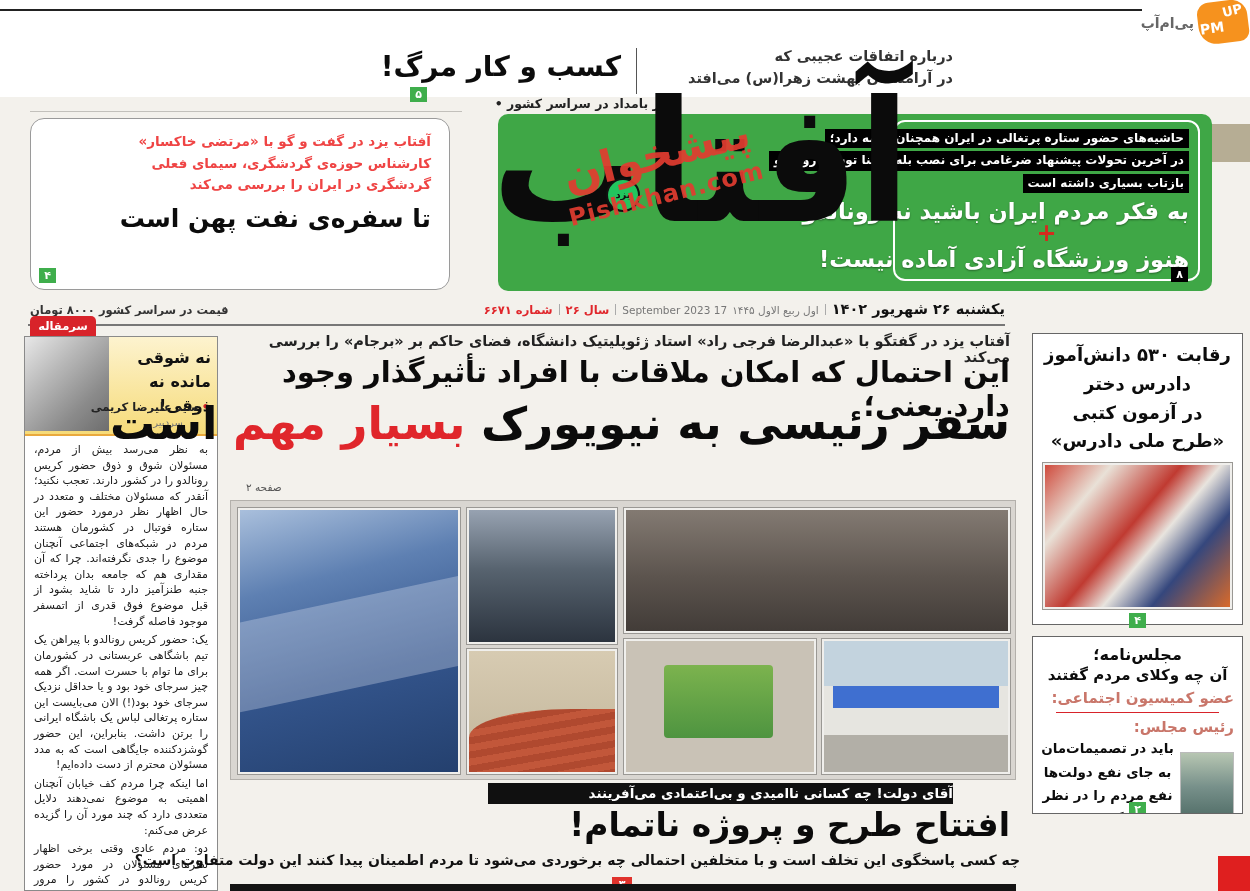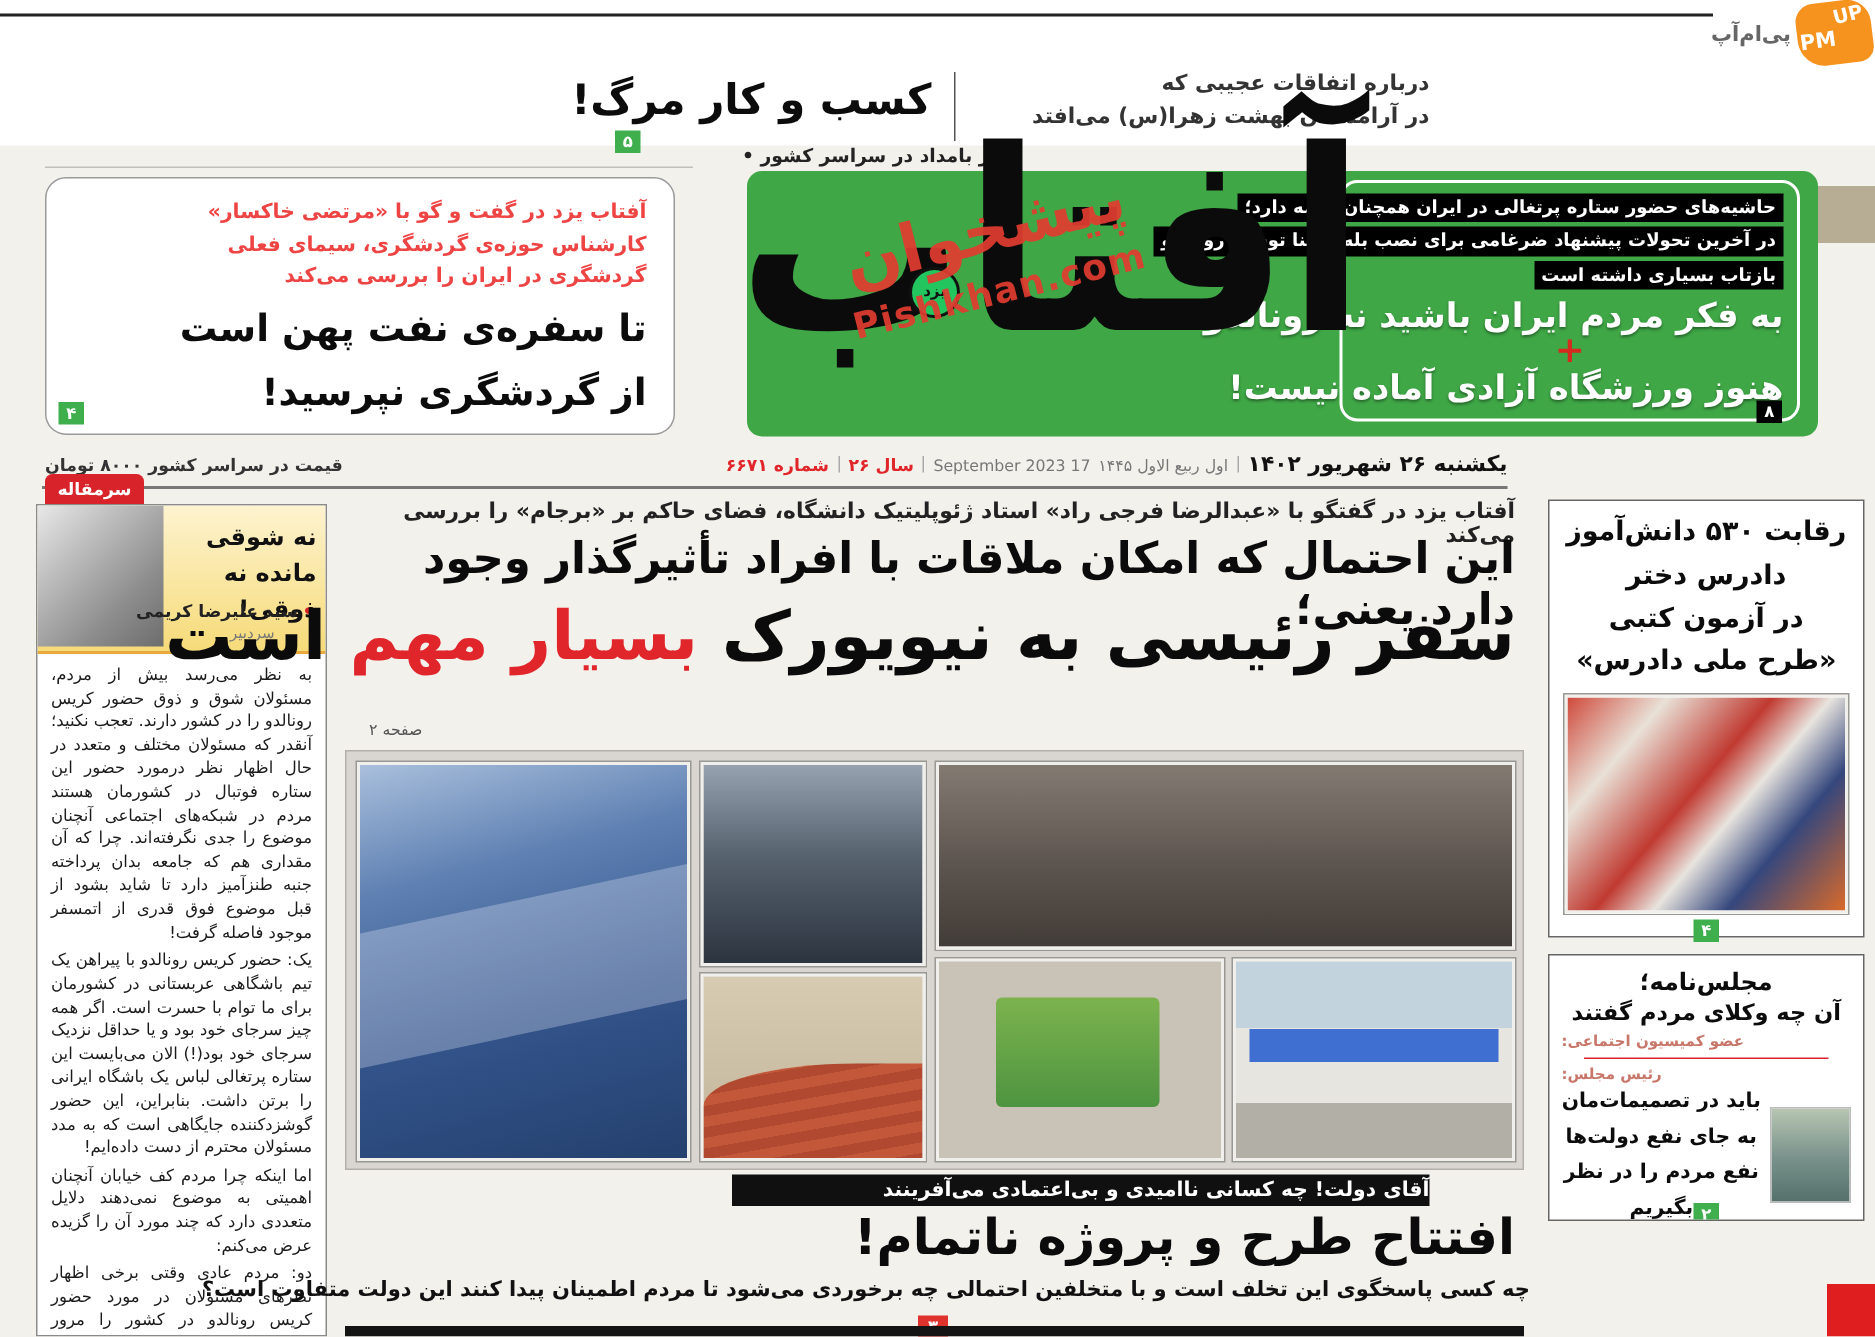--- a/index.html
+++ b/index.html
@@ -122,21 +122,21 @@
   #contest .hl{font-size:18px;font-weight:800;line-height:1.6;color:#0c0c0c;padding-top:7px}
   #contest .photo{position:relative;margin:7px auto 0;width:189px;height:146px;display:block;
     background:linear-gradient(130deg,#cf4a3c 0%,#e9e1d7 22%,#c03a31 45%,#e8e4de 58%,#35477d 74%,#d96a2a 100%)}
   #contest .badge{position:absolute;left:96px;bottom:-4px}
 
   #majles{left:1032px;top:636px;width:211px;height:178px;background:#fff;border:1.5px solid #666;box-sizing:border-box;direction:rtl;overflow:hidden}
   #majles .t1,#majles .t2{text-align:center;font-weight:800;color:#0c0c0c}
   #majles .t1{font-size:16px;padding-top:8px}
   #majles .t2{font-size:15px;margin-top:2px}
   #majles .item{padding:5px 8px 0}
-  #majles .kicker{font-size:10px;color:#c9766a;text-align:left;font-weight:600;margin-bottom:1px}
+  #majles .kicker{font-size:15px;color:#c9766a;text-align:right;font-weight:600;margin-bottom:1px}
   #majles .row{display:flex;direction:rtl;align-items:center}
   #majles .mphoto{flex:0 0 52px;height:62px;margin-left:6px;border:1px solid #bbb}
   #mphoto1{background:linear-gradient(#c4c4c4 0%,#8e8e8e 55%,#6d6d6d 100%)}
   #mphoto2{background:linear-gradient(#b7c6b2 0%,#77908a 55%,#55716b 100%)}
   #majles .hl{flex:1;font-size:13.5px;font-weight:800;text-align:center;line-height:1.75;color:#0c0c0c}
   #majles .divider{width:78%;margin:5px auto 0;border-top:1.5px solid #d8232a}
   #majles .badge{position:absolute;left:96px;bottom:-4px}
 
   #red-corner{left:1218px;top:856px;width:32px;height:35px;background:#df1f1f}
 </style>
@@ -183,21 +183,20 @@
 <div class="abs" id="roundel">یزد</div>
 
 <div class="abs" id="watermark">
   <div class="l1 rtl">پیشخوان</div>
   <div class="l2">Pishkhan.com</div>
 </div>
 
 <div class="abs" id="teaser-tourism">
   <div class="kicker">آفتاب یزد در گفت و گو با «مرتضی خاکسار» کارشناس حوزه‌ی گردشگری، سیمای فعلی گردشگری در ایران را بررسی می‌کند</div>
   <div class="hl">تا سفره‌ی نفت پهن است</div>
-  <div class="hl">از گردشگری نپرسید!</div>
   <span class="badge green">۴</span>
 </div>
 
 <div class="abs rtl" id="price">قیمت در سراسر کشور ۸۰۰۰ تومان</div>
 <div class="abs" id="dateline">
   <span class="d1">یکشنبه ۲۶ شهریور ۱۴۰۲</span><span class="dl-sep"></span><span class="d2">اول ربیع الاول ۱۴۴۵</span>
   <span class="d3">17 September 2023</span><span class="dl-sep"></span><span class="d4">سال ۲۶</span><span class="dl-sep"></span><span class="d5">شماره ۶۶۷۱</span>
 </div>
 <div class="abs" id="date-rule"></div>
 

